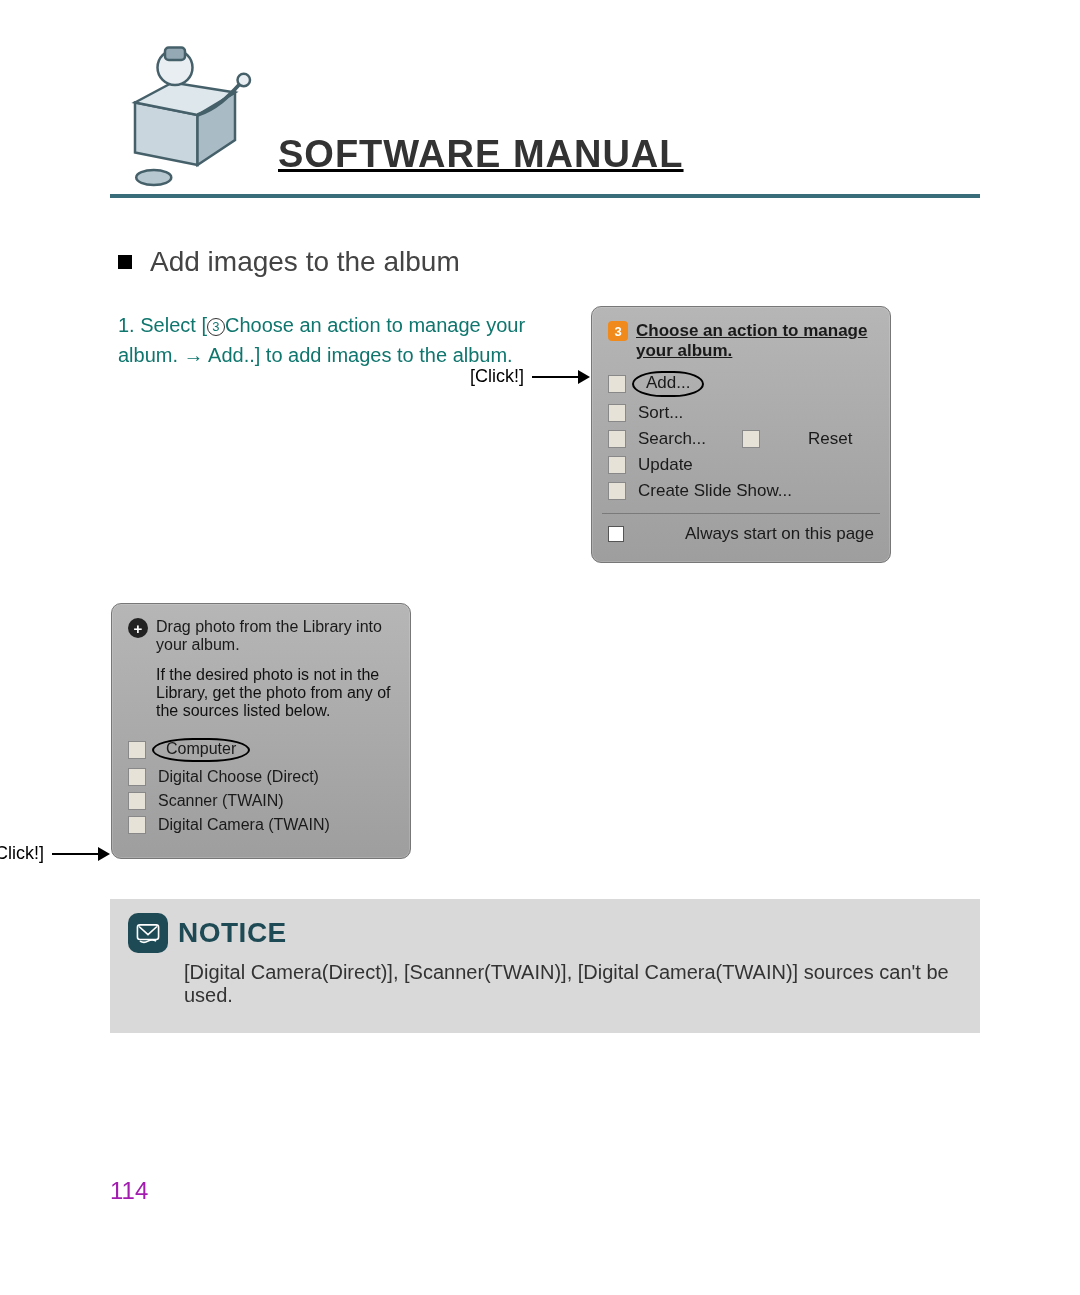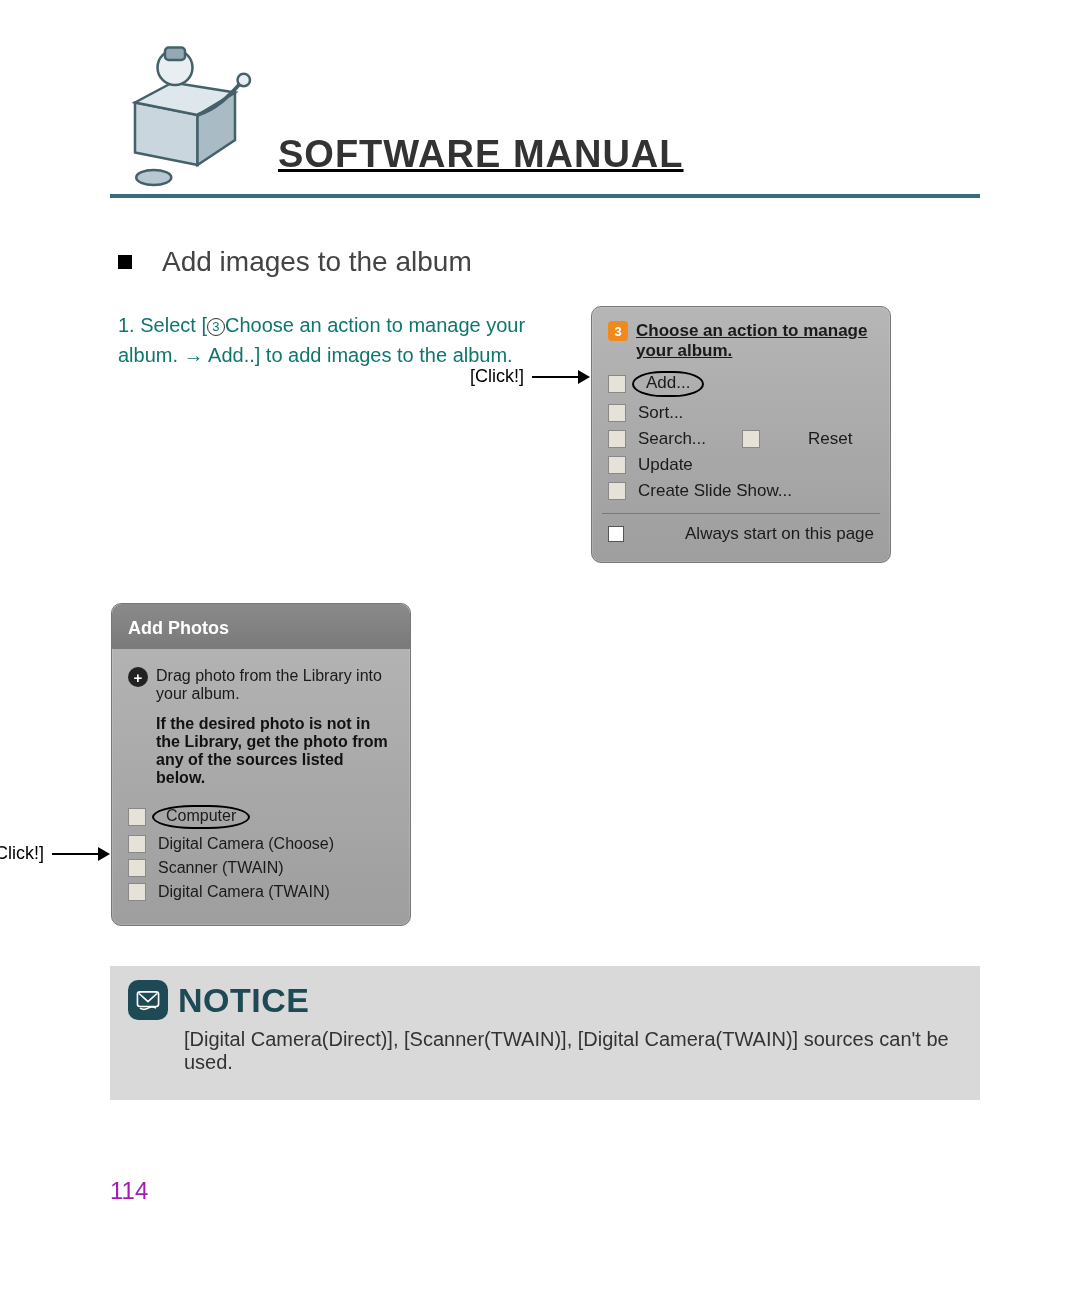--- a/index.html
+++ b/index.html
@@ -39,21 +39,20 @@
     margin-bottom: 14px;
   }
   
   .section-heading {
     display: flex;
     align-items: center;
     font-size: 28px;
     color: #444;
     margin-bottom: 28px;
     margin-left: 8px;
-    gap: 12px;
   }
   .bullet {
     width: 14px;
     height: 14px;
     background: #000;
     margin-right: 18px;
   }
   
   .step {
     display: flex;
@@ -169,41 +168,41 @@
     background: linear-gradient(#8a8a8a,#7a7a7a);
     border-radius: 10px 10px 0 0;
   }
   .panel2 .plus-row { display:flex; align-items:flex-start; margin-bottom:12px;}
   .panel2 .plus {
     width:20px;height:20px;border-radius:50%;
     background:#222;color:#fff;font-weight:700;
     display:flex;align-items:center;justify-content:center;
     font-size:15px;margin-right:8px;flex-shrink:0;
   }
-  .panel2 .desc { margin-left: 28px; margin-bottom: 18px; color:#111;font-weight:bold;}
+  .panel2 .desc { margin-left: 28px; margin-bottom: 18px; color:#111;}
   
   .notice-box {
     background: #d9d9d9;
     padding: 14px 18px 26px 18px;
     margin-top: 30px;
   }
   .notice-head {
     display:flex;align-items:center;
     margin-bottom: 8px;
   }
   .notice-icon {
     width: 40px; height: 40px;
     border-radius: 10px;
     background: #1e4a55;
     display:flex;align-items:center;justify-content:center;
     margin-right: 10px;
   }
   .notice-icon svg { width: 26px; height: 26px; }
   .notice-label {
-    font-size: 34px;
+    font-size: 28px;
     font-weight: 700;
     color: #1e4a55;
     letter-spacing: 0.5px;
   }
   .notice-body {
     font-size: 20px;
     color: #333;
     margin-left: 56px;
   }
   .page-number {
@@ -297,35 +296,34 @@
 
   <div class="step">
     <div class="pointer-col">
       <div class="click-callout" style="top:240px;">
         <span>[Click!]</span>
         <span class="line"></span>
         <span class="arrowhead"></span>
       </div>
     </div>
     <div class="ui-panel panel2">
-      <div class="title-bar">Add Photos</div>
       <div class="plus-row">
         <span class="plus">+</span>
         <span>Drag photo from the Library into your album.</span>
       </div>
       <div class="desc">If the desired photo is not in the Library, get the photo from any of the sources listed below.</div>
       <div class="row">
         <span class="icon-box"></span>
         <span class="circle-highlight">
           <span>Computer</span>
         </span>
       </div>
       <div class="row">
         <span class="icon-box"></span>
-        <span>Digital Camera (Choose)</span>
+        <span>Digital Choose (Direct)</span>
       </div>
       <div class="row">
         <span class="icon-box"></span>
         <span>Scanner (TWAIN)</span>
       </div>
       <div class="row">
         <span class="icon-box"></span>
         <span>Digital Camera (TWAIN)</span>
       </div>
     </div>

